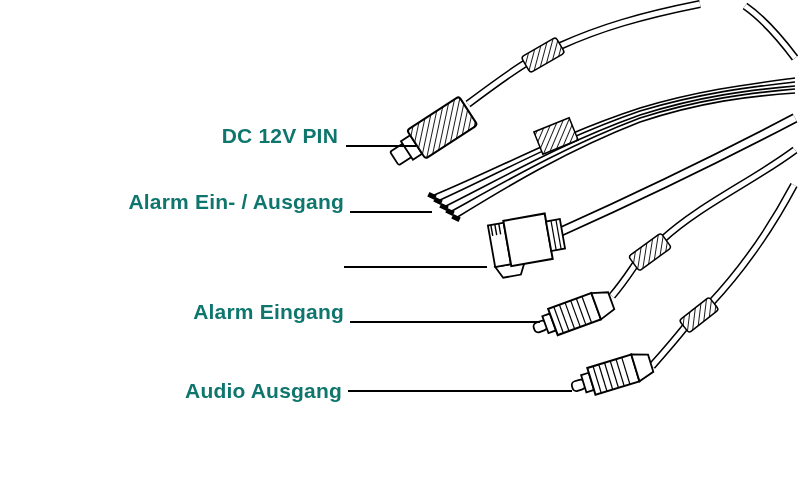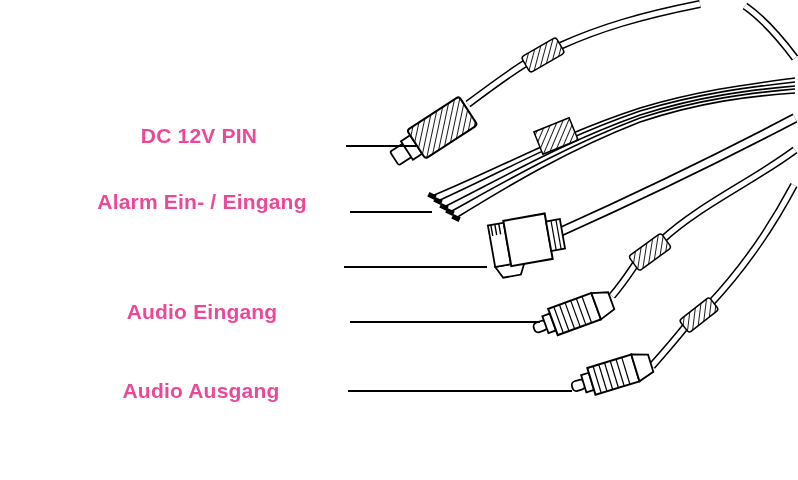--- a/index.html
+++ b/index.html
@@ -6,24 +6,24 @@
   .stage{
     position:relative;
     width:798px;height:480px;
     background:#ffffff;
     font-family:"Liberation Sans", sans-serif;
     overflow:hidden;
   }
   .diagram-svg{position:absolute;left:0;top:0;}
   .label{
     position:absolute;
-    text-align:center;
+    text-align:right;
     font-weight:bold;
     font-size:21px;
-    color:#ec4899;
+    color:#0f766e;
     letter-spacing:0.2px;
     white-space:nowrap;
   }
   .leader{
     position:absolute;
     height:0;
     border-bottom:2px solid #000;
   }
 </style>
 </head>
@@ -134,24 +134,24 @@
         <line x1="-2" y1="-14" x2="-2" y2="14" stroke="#000" stroke-width="1.2"></line>
         <line x1="4" y1="-14" x2="4" y2="14" stroke="#000" stroke-width="1.2"></line>
         <polygon points="14,-14 30,-9 30,9 14,14" fill="#fff" stroke="#000" stroke-width="1.8"></polygon>
       </g>
     </g>
   </svg>
 
   <div class="label" style="left:60px;width:278px;top:124px;">DC 12V PIN</div>
   <div class="leader" style="left:346px;width:70px;top:145px;"></div>
 
-  <div class="label" style="left:60px;width:284px;top:190px;">Alarm Ein- / Eingang</div>
+  <div class="label" style="left:60px;width:284px;top:190px;">Alarm Ein- / Ausgang</div>
   <div class="leader" style="left:350px;width:82px;top:211px;"></div>
 
   <div class="leader" style="left:344px;width:143px;top:266px;"></div>
 
-  <div class="label" style="left:60px;width:284px;top:300px;">Audio Eingang</div>
+  <div class="label" style="left:60px;width:284px;top:300px;">Alarm Eingang</div>
   <div class="leader" style="left:350px;width:190px;top:321px;"></div>
 
   <div class="label" style="left:60px;width:282px;top:379px;">Audio Ausgang</div>
   <div class="leader" style="left:348px;width:224px;top:390px;"></div>
 
 </div>
 
 </body></html>

